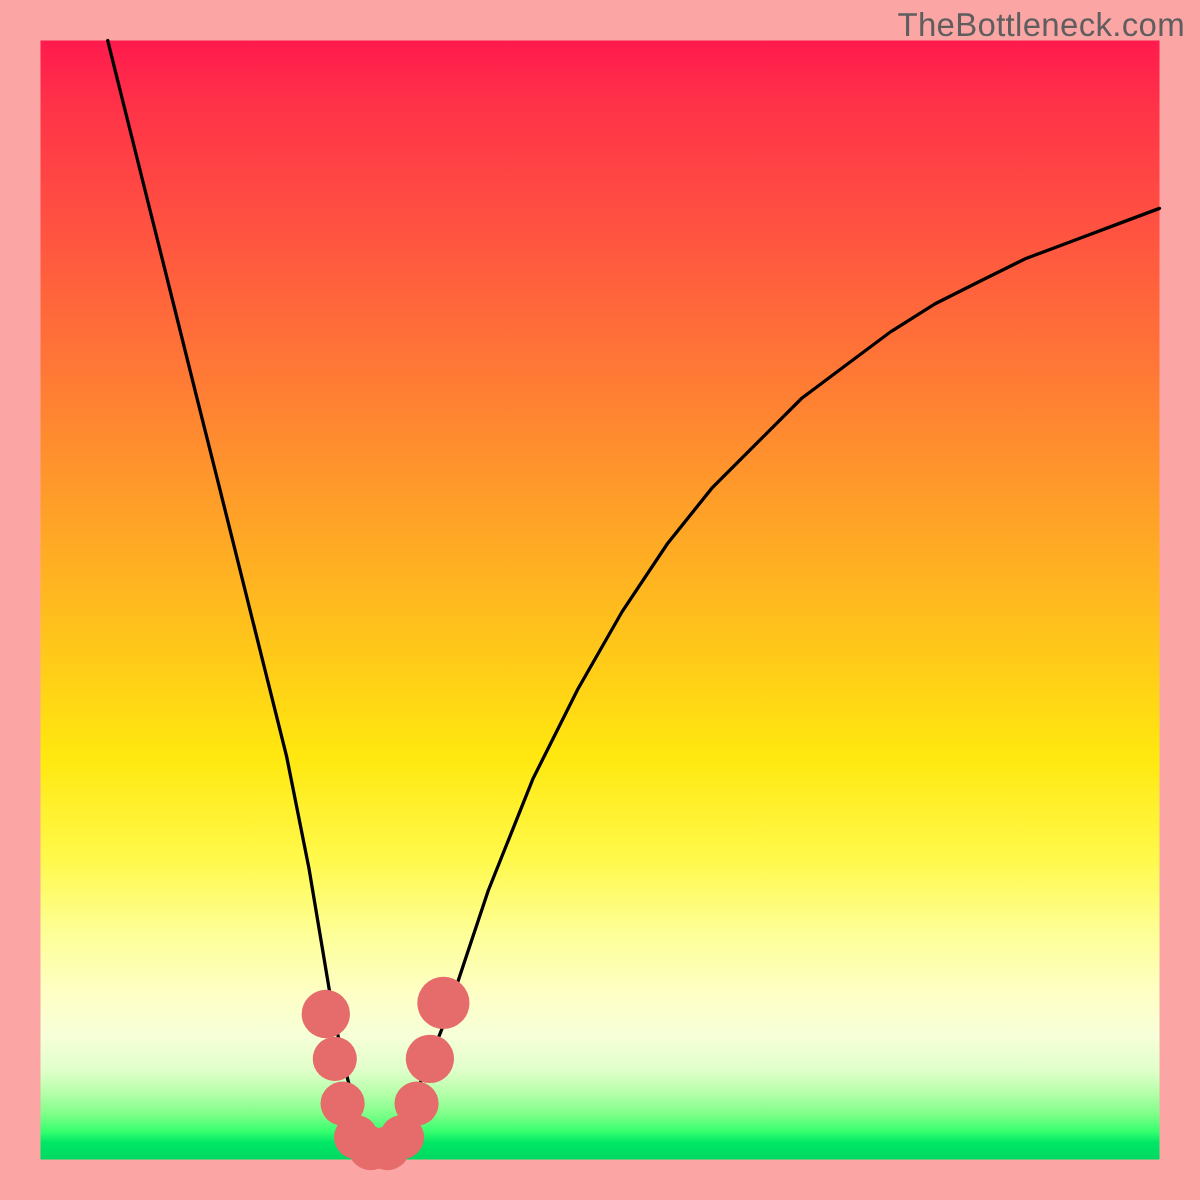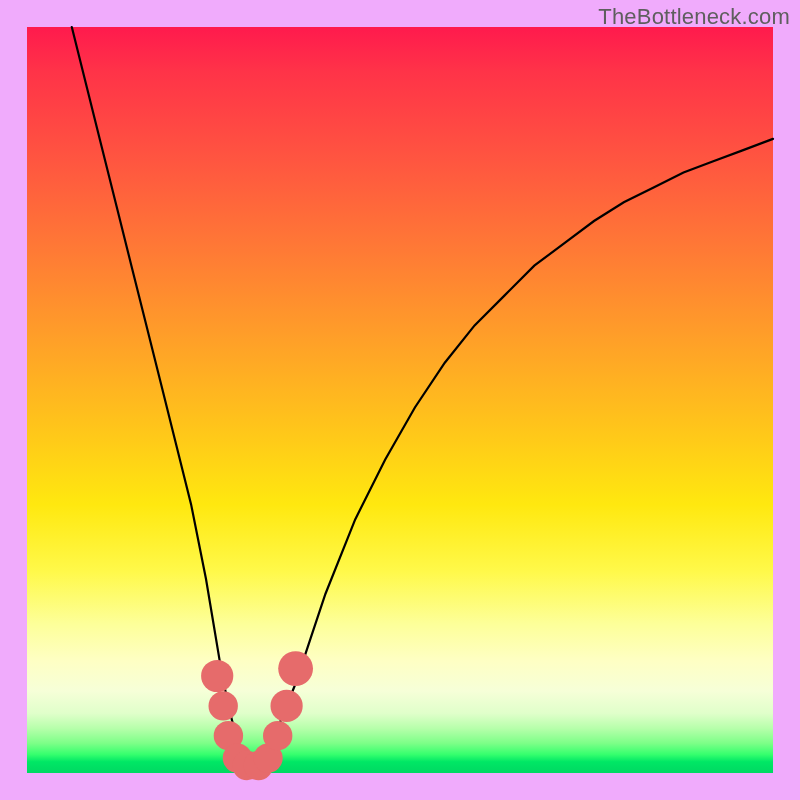--- a/index.html
+++ b/index.html
@@ -9,21 +9,21 @@
     height: 800px;
     overflow: hidden;
     background: #000;
     font-family: Arial, Helvetica, sans-serif;
   }
   .frame {
     position: absolute;
     left: 0; top: 0;
     width: 800px;
     height: 800px;
-    background: #f0abfc;
+    background: #fca5a5;
   }
   .plot {
     position: absolute;
     left: 27px;
     top: 27px;
     width: 746px;
     height: 746px;
     
     background: linear-gradient(to bottom,
       #ff1a4d 0%,

